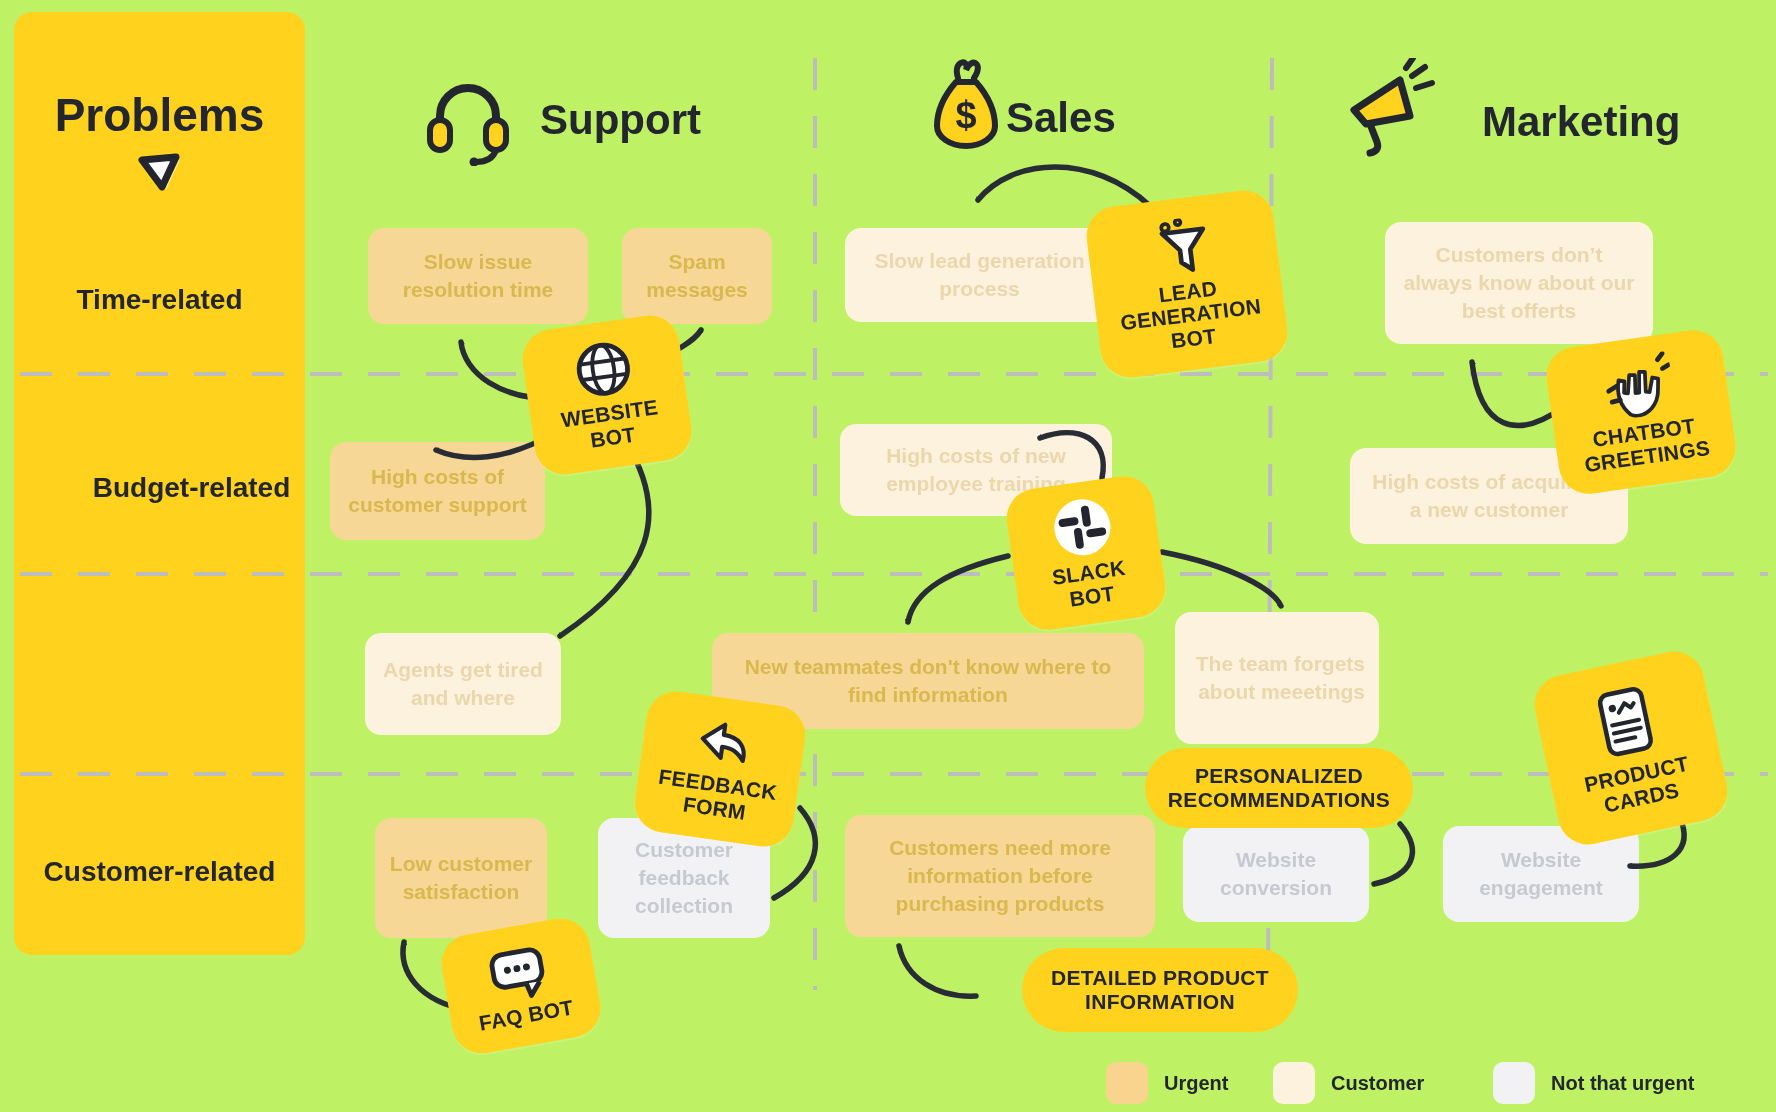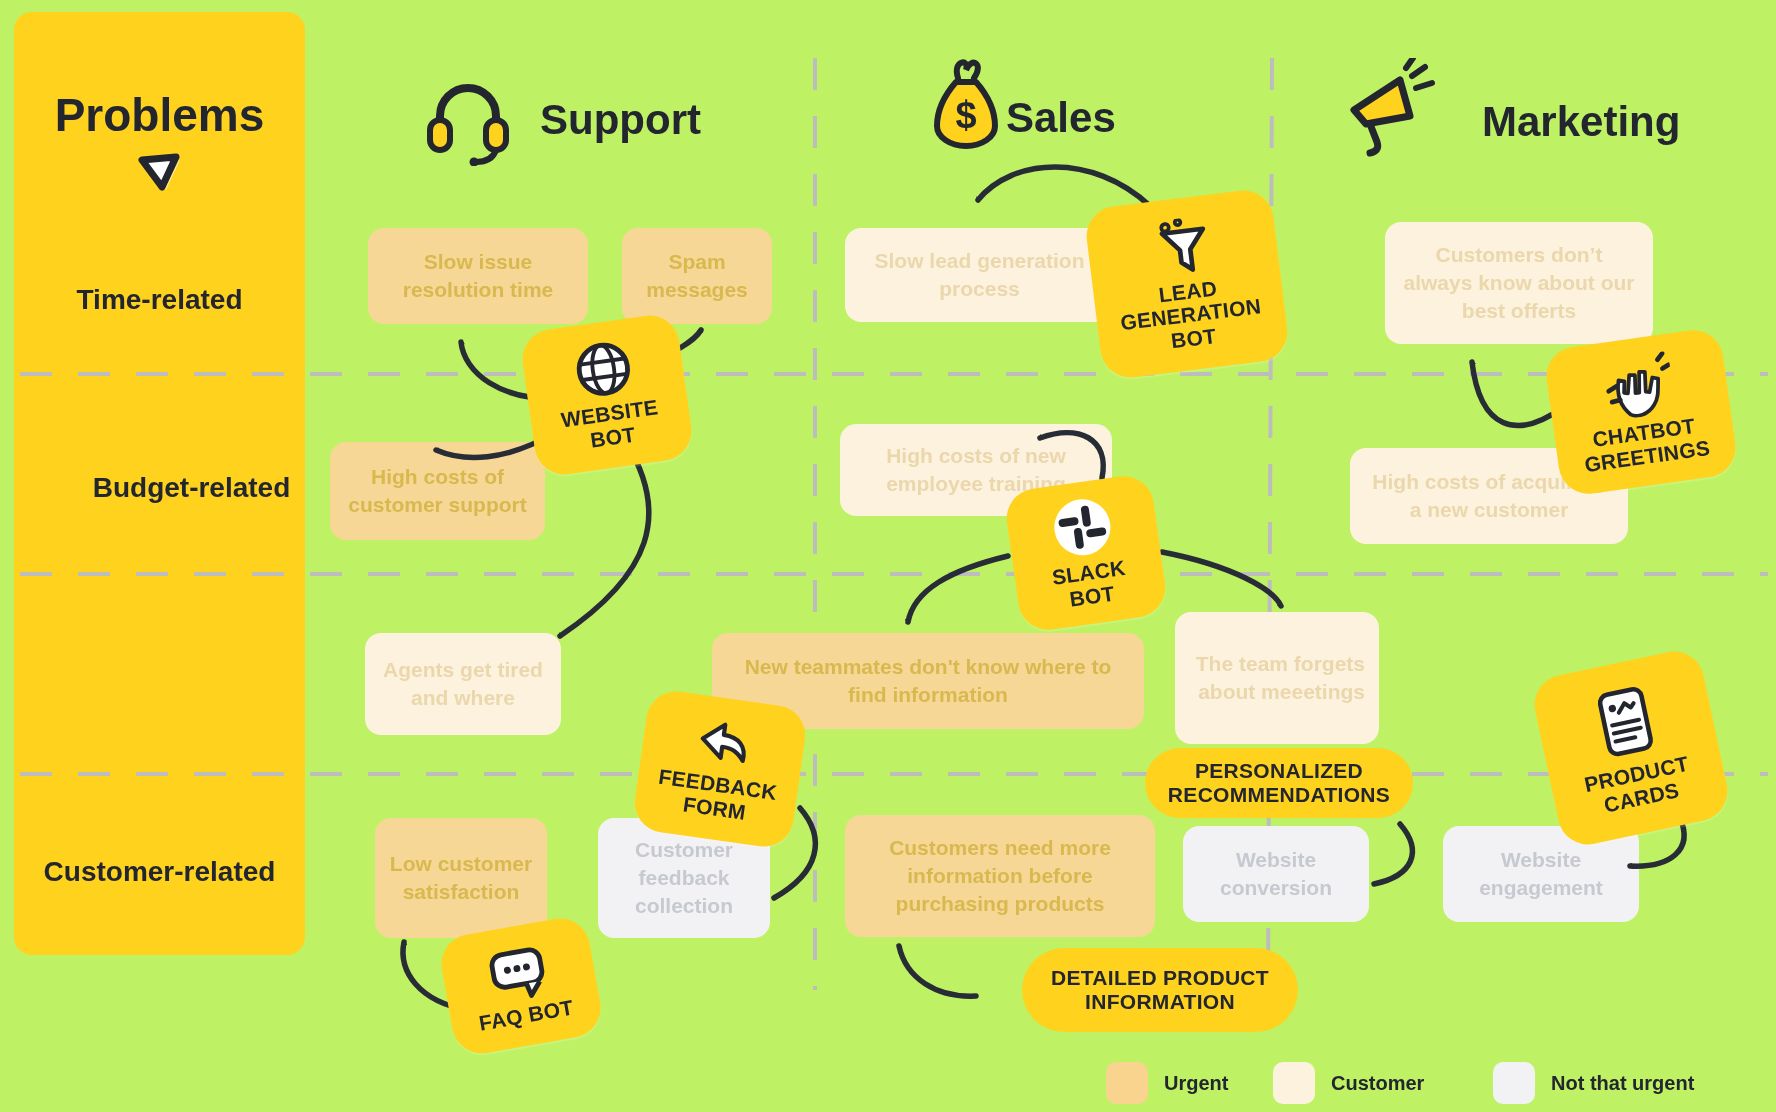--- a/index.html
+++ b/index.html
@@ -187,21 +187,21 @@
     <svg width="64" height="74" viewBox="0 0 70 80">
       <rect x="12" y="6" width="46" height="66" rx="9" fill="#FFFFFF" stroke="#23262E" stroke-width="5"></rect>
       <circle cx="24" cy="22" r="4" fill="#23262E"></circle>
       <path d="M30 28 L38 19 L44 25 L48 21" fill="none" stroke="#23262E" stroke-width="4.5" stroke-linecap="round" stroke-linejoin="round"></path>
       <path d="M20 40 h30 M20 49 h30 M20 58 h22" fill="none" stroke="#23262E" stroke-width="4.5" stroke-linecap="round"></path>
     </svg>
     <div class="bt">PRODUCT
 CARDS</div>
   </div>
 
-  <div class="abs pill" style="left:1145px;top:748px;width:268px;height:70px;">
+  <div class="abs pill" style="left:1145px;top:748px;width:268px;height:80px;">
     <div class="bt">PERSONALIZED
 RECOMMENDATIONS</div>
   </div>
   <div class="abs pill" style="left:1022px;top:948px;width:276px;height:84px;">
     <div class="bt">DETAILED PRODUCT
 INFORMATION</div>
   </div>
 
   <div class="abs legend-swatch" style="left:1106px;top:1062px;background:#F8D48F;"></div>
   <div class="abs legend-label" style="left:1164px;top:1062px;">Urgent</div>

